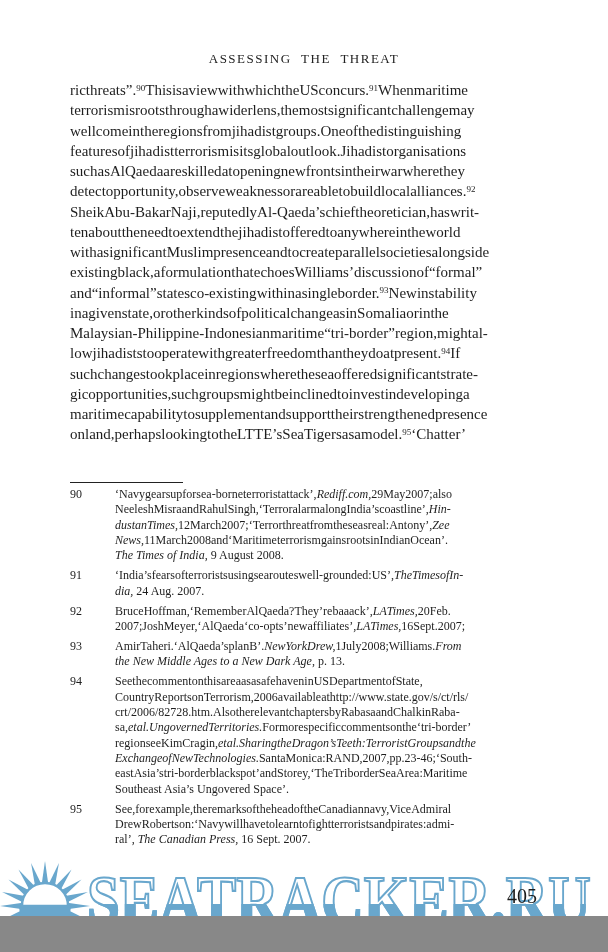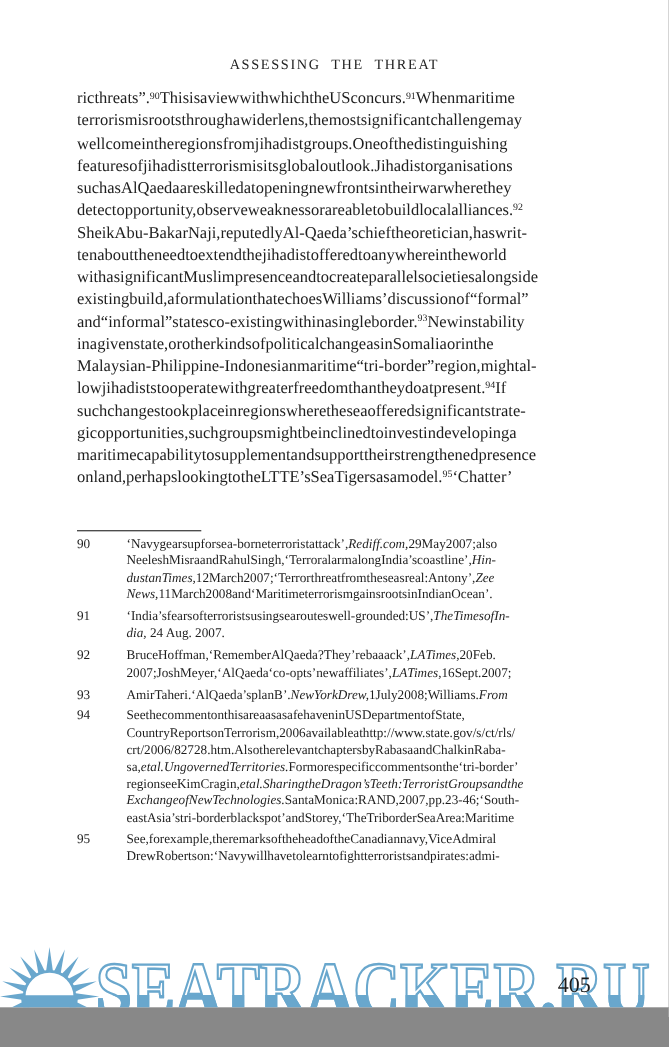--- a/index.html
+++ b/index.html
@@ -159,21 +159,21 @@
         <span class="w"><span>presence</span></span>
         <span class="w"><span>and</span></span>
         <span class="w"><span>to</span></span>
         <span class="w"><span>create</span></span>
         <span class="w"><span>parallel</span></span>
         <span class="w"><span>societies</span></span>
         <span class="w"><span>alongside</span></span>
       </div>
       <div class="tline just">
         <span class="w"><span>existing</span></span>
-        <span class="w"><span>build,</span></span>
+        <span class="w"><span>black,</span></span>
         <span class="w"><span>a</span></span>
         <span class="w"><span>formulation</span></span>
         <span class="w"><span>that</span></span>
         <span class="w"><span>echoes</span></span>
         <span class="w"><span>Williams’</span></span>
         <span class="w"><span>discussion</span></span>
         <span class="w"><span>of</span></span>
         <span class="w"><span>“formal”</span></span>
       </div>
       <div class="tline just">
@@ -340,20 +340,21 @@
             <span class="w"><span>2008</span></span>
             <span class="w"><span>and</span></span>
             <span class="w"><span>‘Maritime</span></span>
             <span class="w"><span>terrorism</span></span>
             <span class="w"><span>gains</span></span>
             <span class="w"><span>roots</span></span>
             <span class="w"><span>in</span></span>
             <span class="w"><span>Indian</span></span>
             <span class="w"><span>Ocean’.</span></span>
           </div>
+          <div class="tline"><span class="i">The Times of India</span><span>, 9 August 2008.</span></div>
         </div>
       </div>
       <div class="fn">
         <div class="fn-num">91</div>
         <div class="fn-body">
           <div class="tline just">
             <span class="w"><span>‘India’s</span></span>
             <span class="w"><span>fears</span></span>
             <span class="w"><span>of</span></span>
             <span class="w"><span>terrorists</span></span>
@@ -415,20 +416,21 @@
             <span class="w"><span>B’.</span></span>
             <span class="w"><span class="i">New</span></span>
             <span class="w"><span class="i">York</span></span>
             <span class="w"><span class="i">Drew,</span></span>
             <span class="w"><span>1</span></span>
             <span class="w"><span>July</span></span>
             <span class="w"><span>2008;</span></span>
             <span class="w"><span>Williams.</span></span>
             <span class="w"><span class="i">From</span></span>
           </div>
+          <div class="tline"><span class="i">the New Middle Ages to a New Dark Age</span><span>, p. 13.</span></div>
         </div>
       </div>
       <div class="fn">
         <div class="fn-num">94</div>
         <div class="fn-body">
           <div class="tline just">
             <span class="w"><span>See</span></span>
             <span class="w"><span>the</span></span>
             <span class="w"><span>comment</span></span>
             <span class="w"><span>on</span></span>
@@ -517,20 +519,21 @@
             <span class="w"><span>black</span></span>
             <span class="w"><span>spot’</span></span>
             <span class="w"><span>and</span></span>
             <span class="w"><span>Storey,</span></span>
             <span class="w"><span>‘The</span></span>
             <span class="w"><span>Triborder</span></span>
             <span class="w"><span>Sea</span></span>
             <span class="w"><span>Area:</span></span>
             <span class="w"><span>Maritime</span></span>
           </div>
+          <div class="tline"><span>Southeast Asia’s Ungovered Space’.</span></div>
         </div>
       </div>
       <div class="fn">
         <div class="fn-num">95</div>
         <div class="fn-body">
           <div class="tline just">
             <span class="w"><span>See,</span></span>
             <span class="w"><span>for</span></span>
             <span class="w"><span>example,</span></span>
             <span class="w"><span>the</span></span>
@@ -553,20 +556,21 @@
             <span class="w"><span>have</span></span>
             <span class="w"><span>to</span></span>
             <span class="w"><span>learn</span></span>
             <span class="w"><span>to</span></span>
             <span class="w"><span>fight</span></span>
             <span class="w"><span>terrorists</span></span>
             <span class="w"><span>and</span></span>
             <span class="w"><span>pirates:</span></span>
             <span class="w"><span>admi-</span></span>
           </div>
+          <div class="tline"><span>ral’, </span><span class="i">The Canadian Press,</span><span> 16 Sept. 2007.</span></div>
         </div>
       </div>
     </div>
 
   <div class="page-number">405</div>
 
   <div class="watermark">
     <svg class="sun" viewBox="0 0 100 100" aria-hidden="true">
       <g id="sun-rays" fill="currentColor">
           <polygon points="50,3 46.4,28.5 53.6,28.5" transform="rotate(0 50 50)"></polygon>

